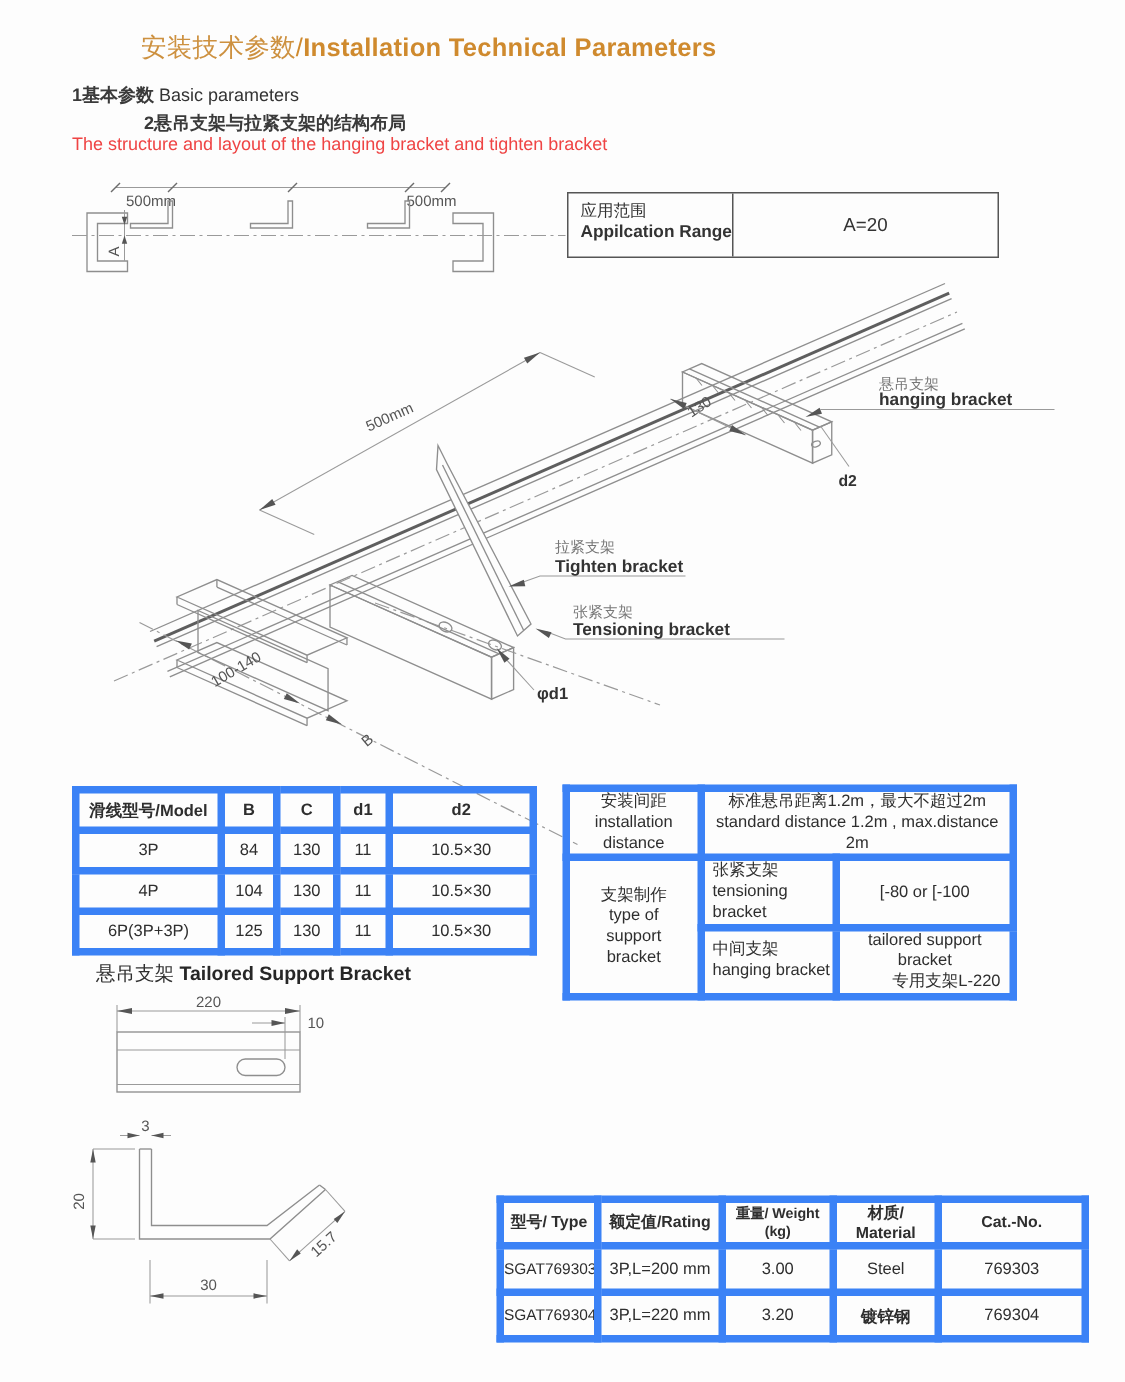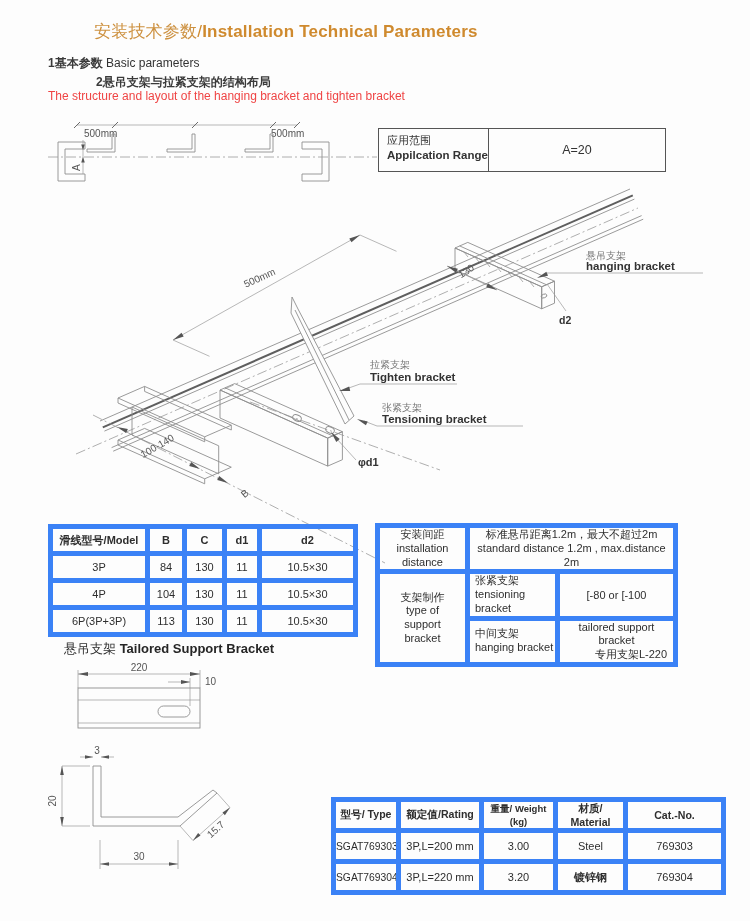--- a/index.html
+++ b/index.html
@@ -242,21 +242,21 @@
   </tr>
   <tr>
     <td>4P</td>
     <td>104</td>
     <td>130</td>
     <td>11</td>
     <td>10.5×30</td>
   </tr>
   <tr>
     <td>6P(3P+3P)</td>
-    <td>113</td>
+    <td>125</td>
     <td>130</td>
     <td>11</td>
     <td>10.5×30</td>
   </tr>
 </tbody>
   </table>
 
 <table class="t t2 abs">
   <colgroup>
       <col style="width:90px">

